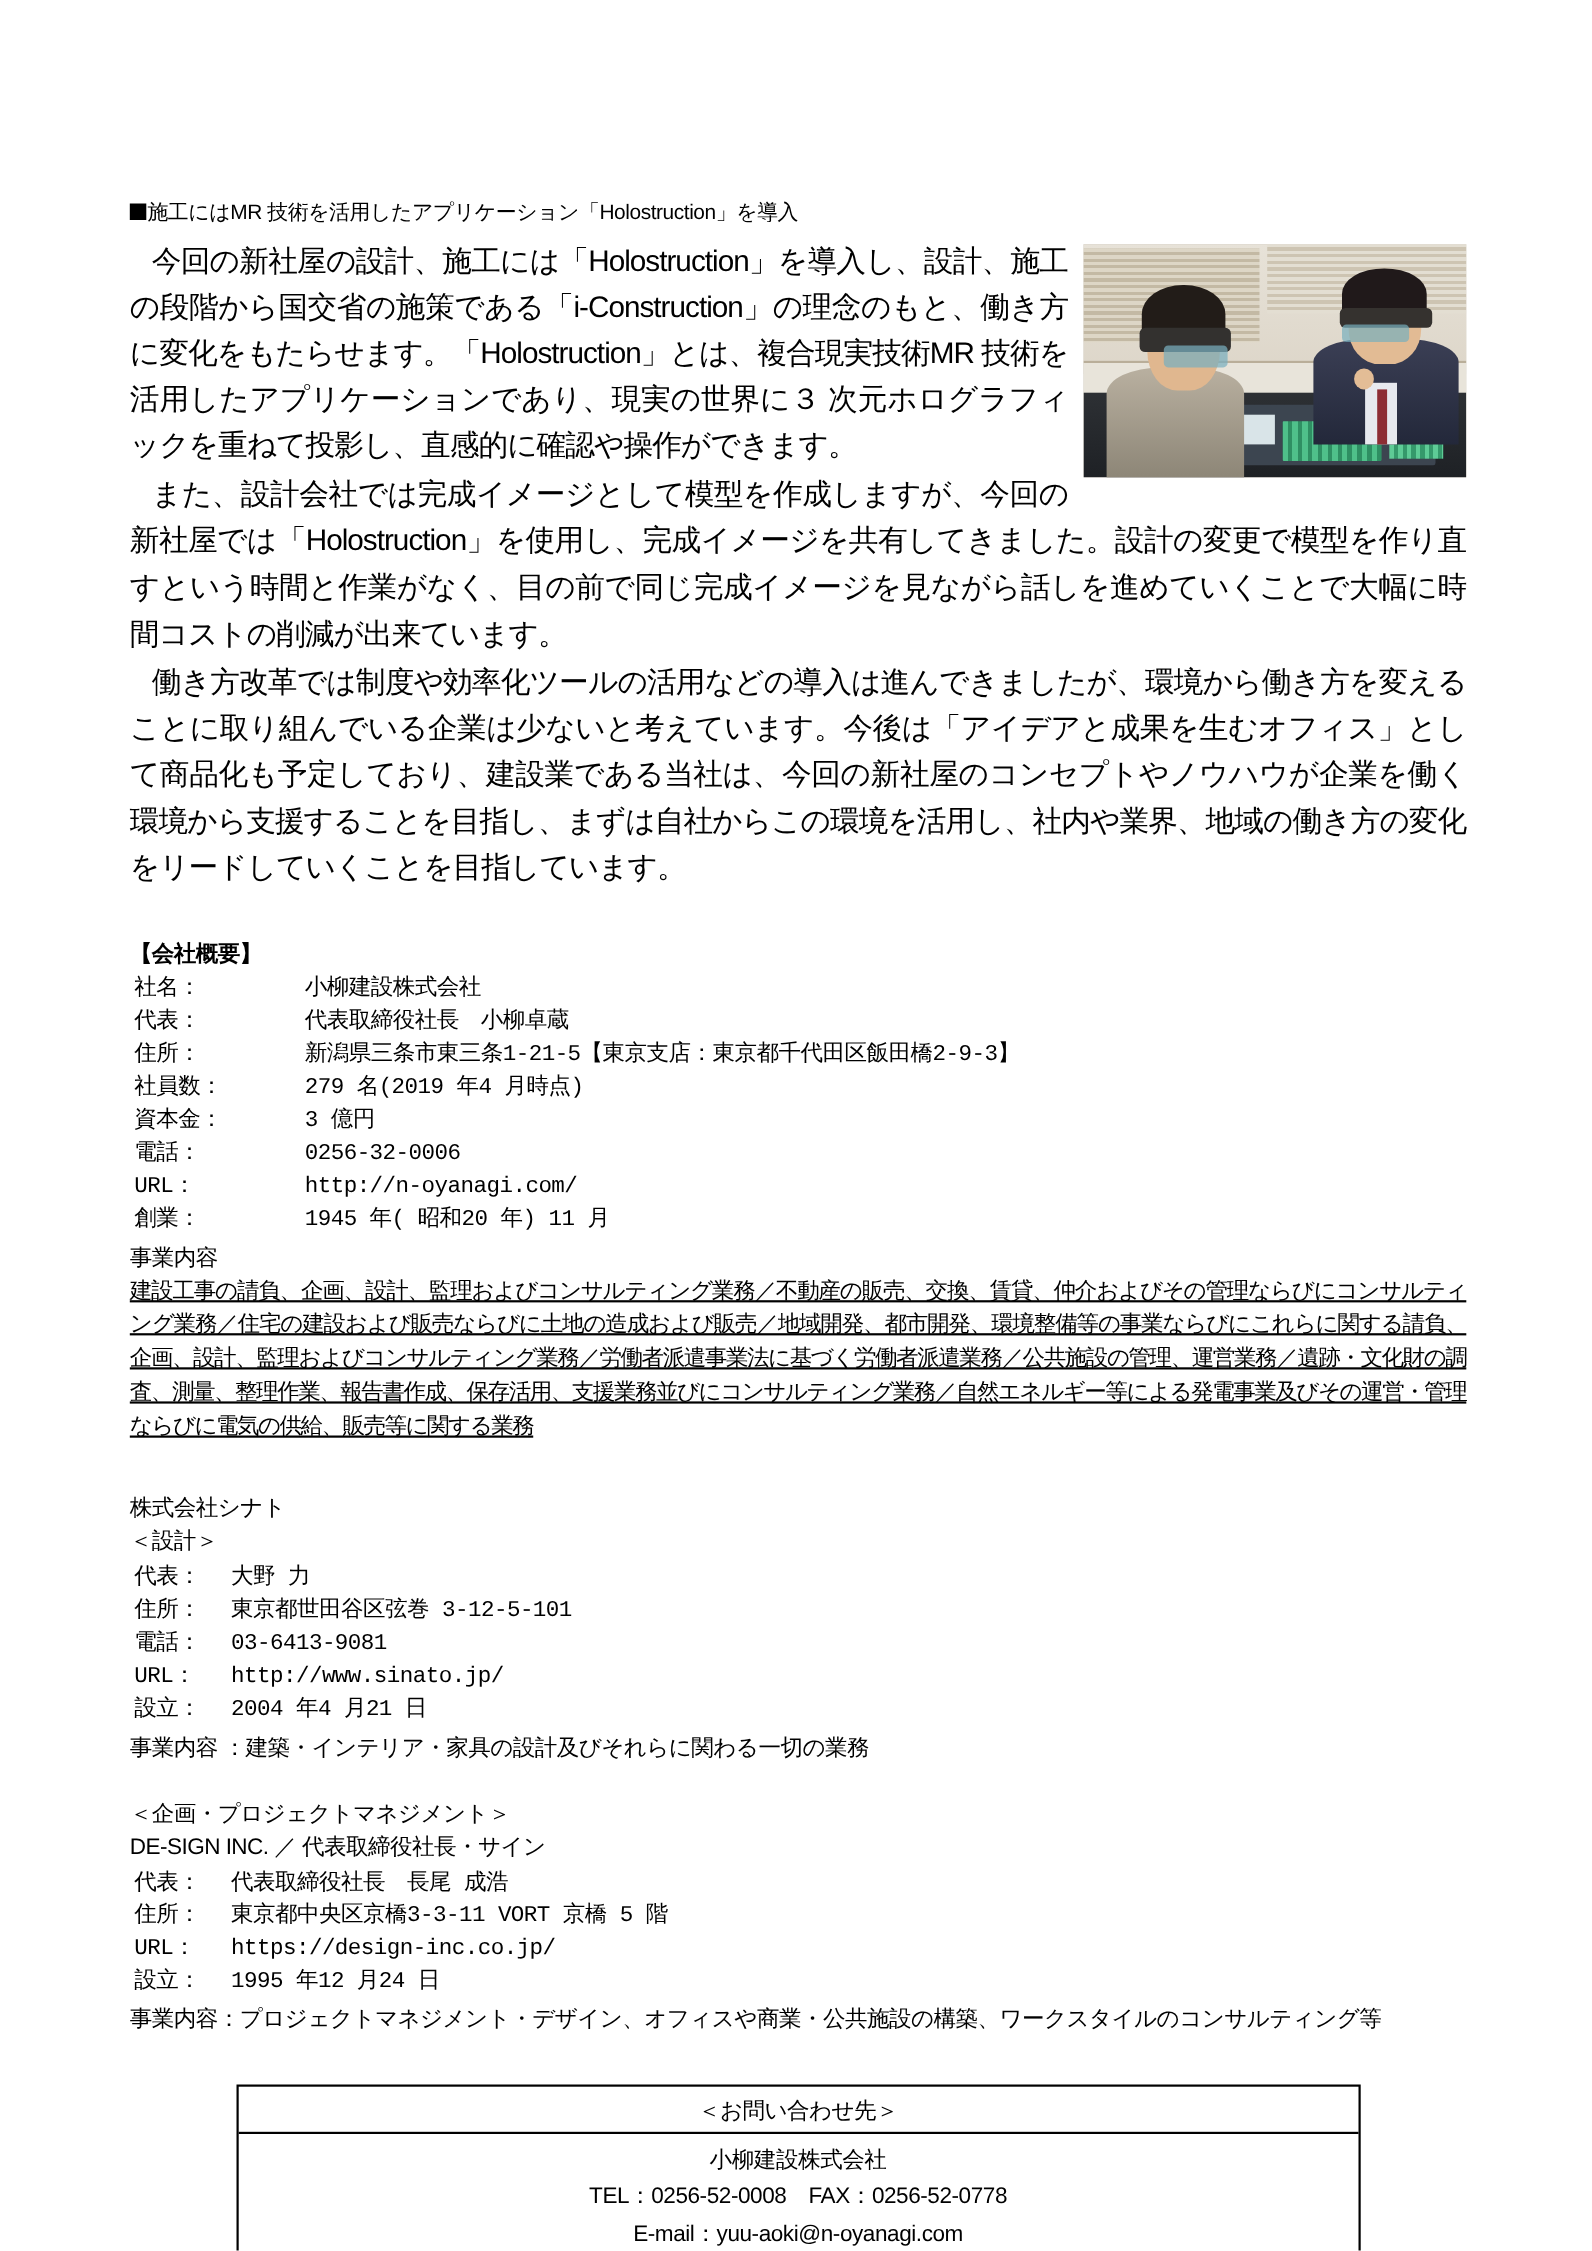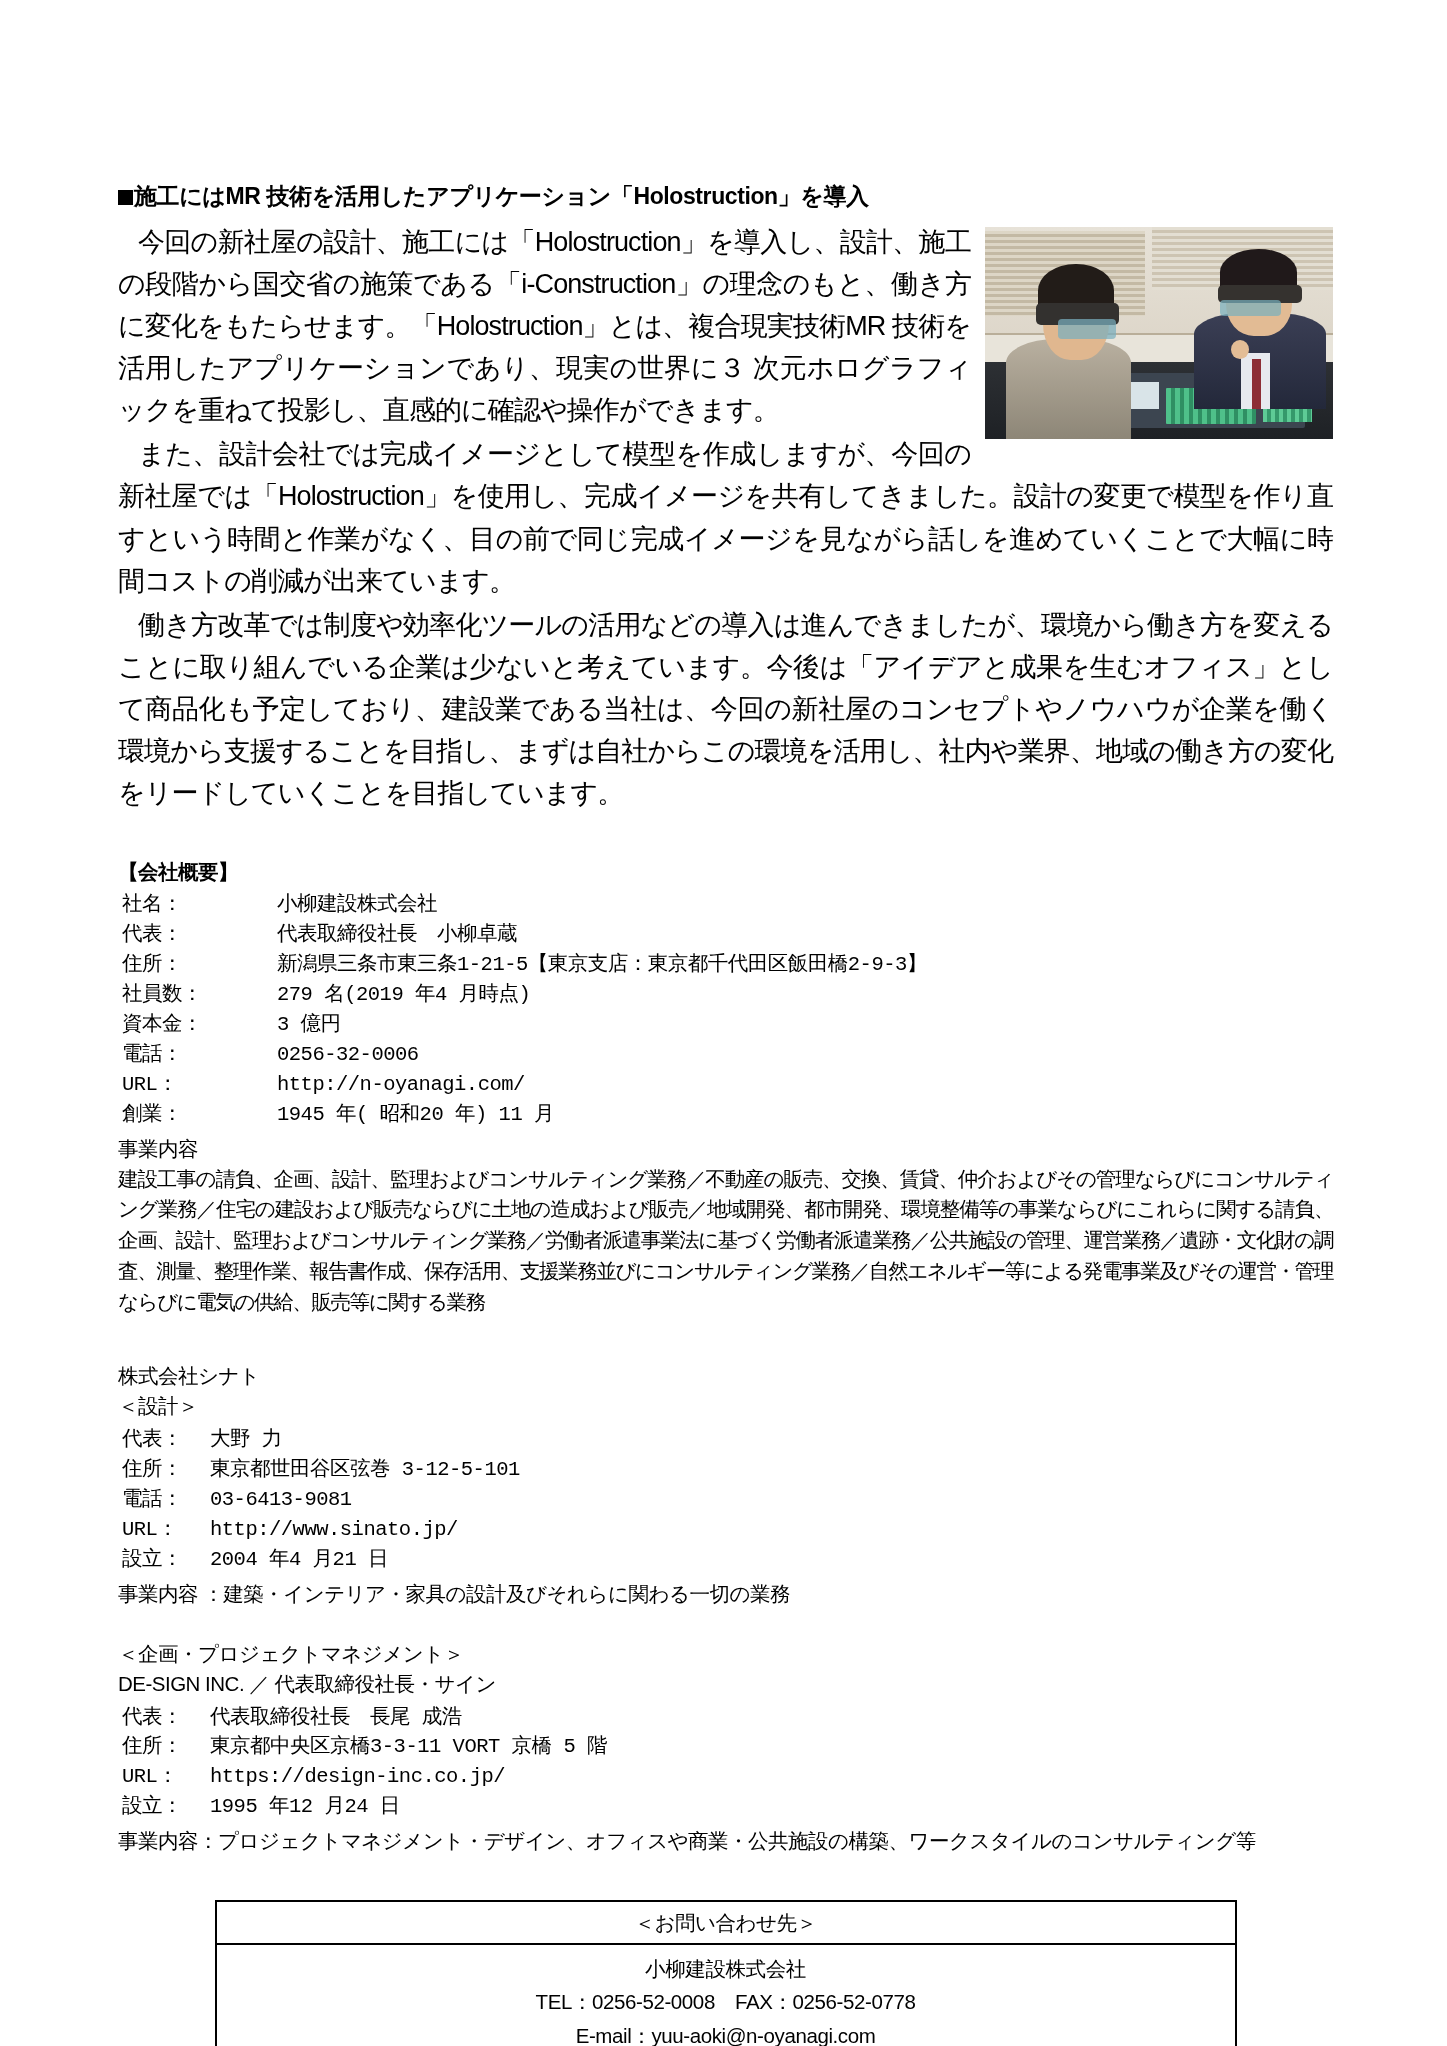--- a/index.html
+++ b/index.html
@@ -24,22 +24,22 @@
   }
   .content {
     position: absolute;
     left: 118px;
     top: 182px;
     width: 1215px;
   }
 
   
   .section-heading {
-    font-size: 23px;
-    font-weight: bold;
+    font-size: 19px;
+    font-weight: normal;
     letter-spacing: -0.4px;
     line-height: 1.25;
     margin: 0 0 10px 0;
     white-space: nowrap;
   }
   .sq-marker {
     display: inline-block;
     width: 15px;
     height: 15px;
     background: #000;
@@ -223,20 +223,21 @@
     letter-spacing: -0.5px;
     margin: 0;
     white-space: nowrap;
   }
   .dense-para {
     font-size: 20.5px;
     line-height: 1.5;
     letter-spacing: -1.4px;
     margin: 0;
     text-align: justify;
+    text-decoration: underline;
   }
   .spacer-lg { height: 44px; }
   .spacer-md { height: 30px; }
 
   
   .contact-box {
     margin: 0 auto;
     width: 1018px;
     border: 2px solid #000;
     background: #fff;

